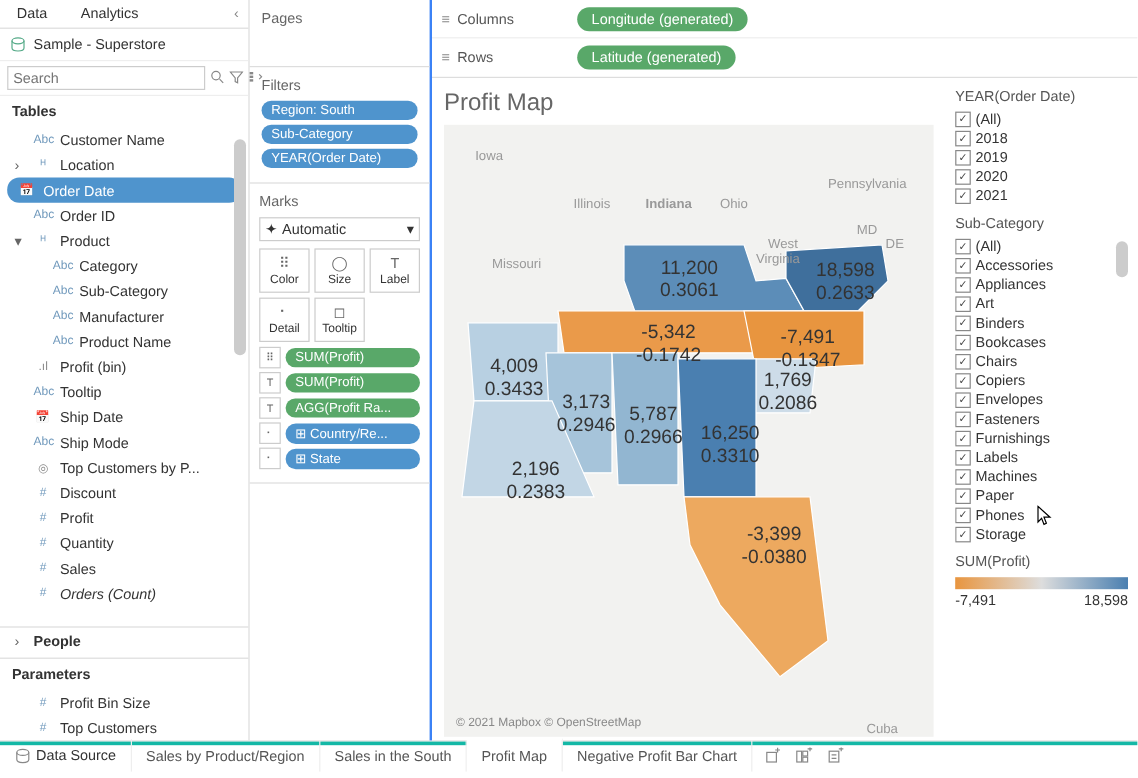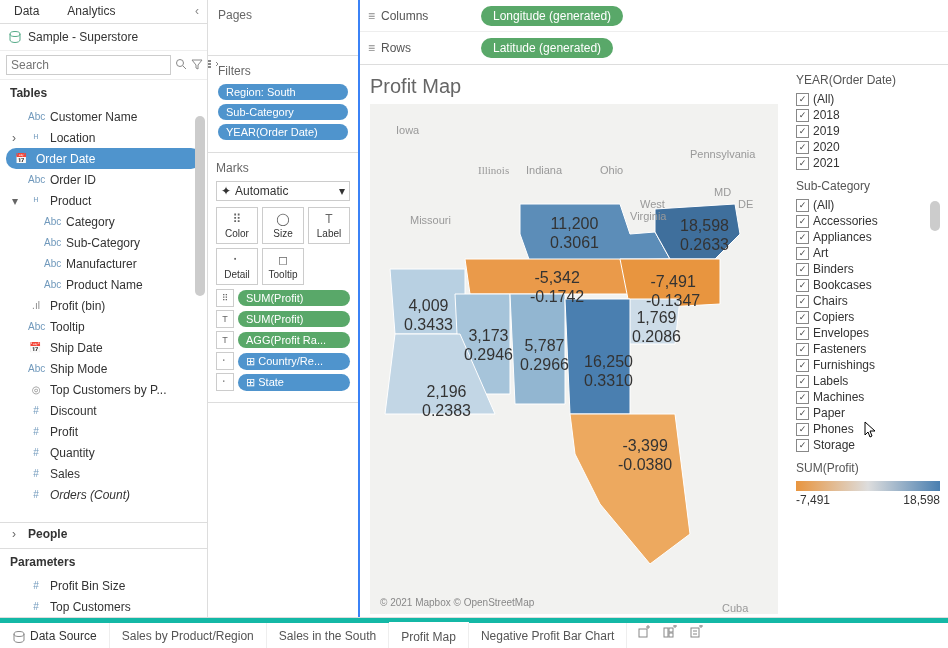--- a/index.html
+++ b/index.html
@@ -61,21 +61,21 @@
 .attribution{position:absolute;bottom:6px;left:10px;color:#888;font-size:10px}
 .right-panel{width:160px;padding:8px;display:flex;flex-direction:column;gap:8px;overflow:hidden}
 .filter-card{}
 .filter-title{color:#555;margin-bottom:4px}
 .check-item{display:flex;align-items:center;gap:4px;padding:1px 0}
 .checkbox{width:13px;height:13px;border:1px solid #888;display:flex;align-items:center;justify-content:center;font-size:9px;color:#444}
 .subcat-list{max-height:280px;overflow:hidden;position:relative}
 .subcat-scroll{position:absolute;right:0;top:4px;width:10px;height:30px;background:#ccc;border-radius:5px}
 .legend-gradient{height:10px;background:linear-gradient(to right,#e8953f,#ddd,#4a7fb0);margin:6px 0 2px 0}
 .legend-labels{display:flex;justify-content:space-between;font-size:10px;color:#555}
-.bottom-tabs{height:20px;display:flex;align-items:flex-start;border-top:5px solid #14b8a6}
+.bottom-tabs{height:20px;display:flex;align-items:center;border-top:3px solid #14b8a6}
 .btab{padding:6px 12px;cursor:pointer;border-right:1px solid #eee;color:#555}
 .btab.active{background:#fff;border-top:2px solid #fff;font-weight:500;margin-top:-1px}
 .btab-icon{width:14px;height:14px;margin-right:4px;display:inline-block;vertical-align:middle}
 .tab-icons{display:flex;gap:8px;padding:0 8px}
 .cursor-pointer{position:absolute;width:14px;height:18px;z-index:100}
 svg{display:block}
 </style>
 </head>
 <body>
 
@@ -319,22 +319,22 @@
                 <path d="M250,195 L310,195 L305,240 L255,240 Z" fill="#cddce8" stroke="#fff"></path>
                 <path d="M85,190 L140,190 L140,290 L90,290 Z" fill="#a6c4da" stroke="#fff"></path>
                 <path d="M140,190 L195,190 L195,300 L145,300 Z" fill="#92b6d1" stroke="#fff"></path>
                 <path d="M195,195 L260,195 L260,310 L200,310 Z" fill="#4a7fb0" stroke="#fff"></path>
                 <path d="M25,230 L90,230 L125,310 L15,310 Z" fill="#c2d6e5" stroke="#fff"></path>
                 <path d="M200,310 L305,310 L320,430 L280,460 L230,400 L205,350 Z" fill="#eda95f" stroke="#fff"></path>
               </g>
           </svg>
           <div class="attribution">© 2021 Mapbox © OpenStreetMap</div>
         <div class="state-label" style="left: 26px; top: 20px;">Iowa</div>
-            <div class="state-label" style="left: 108px; top: 60px; font-family: Liberation Serif, serif;">Illinois</div>
-            <div class="state-label" style="left: 156px; top: 60px;">Indiana</div>
+            <div class="state-label" style="left: 108px; top: 60px;">Illinois</div>
+            <div class="state-label" style="left: 168px; top: 60px; font-weight: bold;">Indiana</div>
             <div class="state-label" style="left: 230px; top: 60px;">Ohio</div>
             <div class="state-label" style="left: 320px; top: 44px;">Pennsylvania</div>
             <div class="state-label" style="left: 40px; top: 110px;">Missouri</div>
             <div class="state-label" style="left: 270px; top: 94px;">West</div>
             <div class="state-label" style="left: 260px; top: 106px;">Virginia</div>
             <div class="state-label" style="left: 344px; top: 82px;">MD</div>
             <div class="state-label" style="left: 368px; top: 94px;">DE</div>
             <div class="state-label" style="left: 352px; top: 498px;">Cuba</div>
             <div class="map-value" style="left: 180px; top: 110px;">11,200<br>0.3061</div>
             <div class="map-value" style="left: 310px; top: 112px;">18,598<br>0.2633</div>

